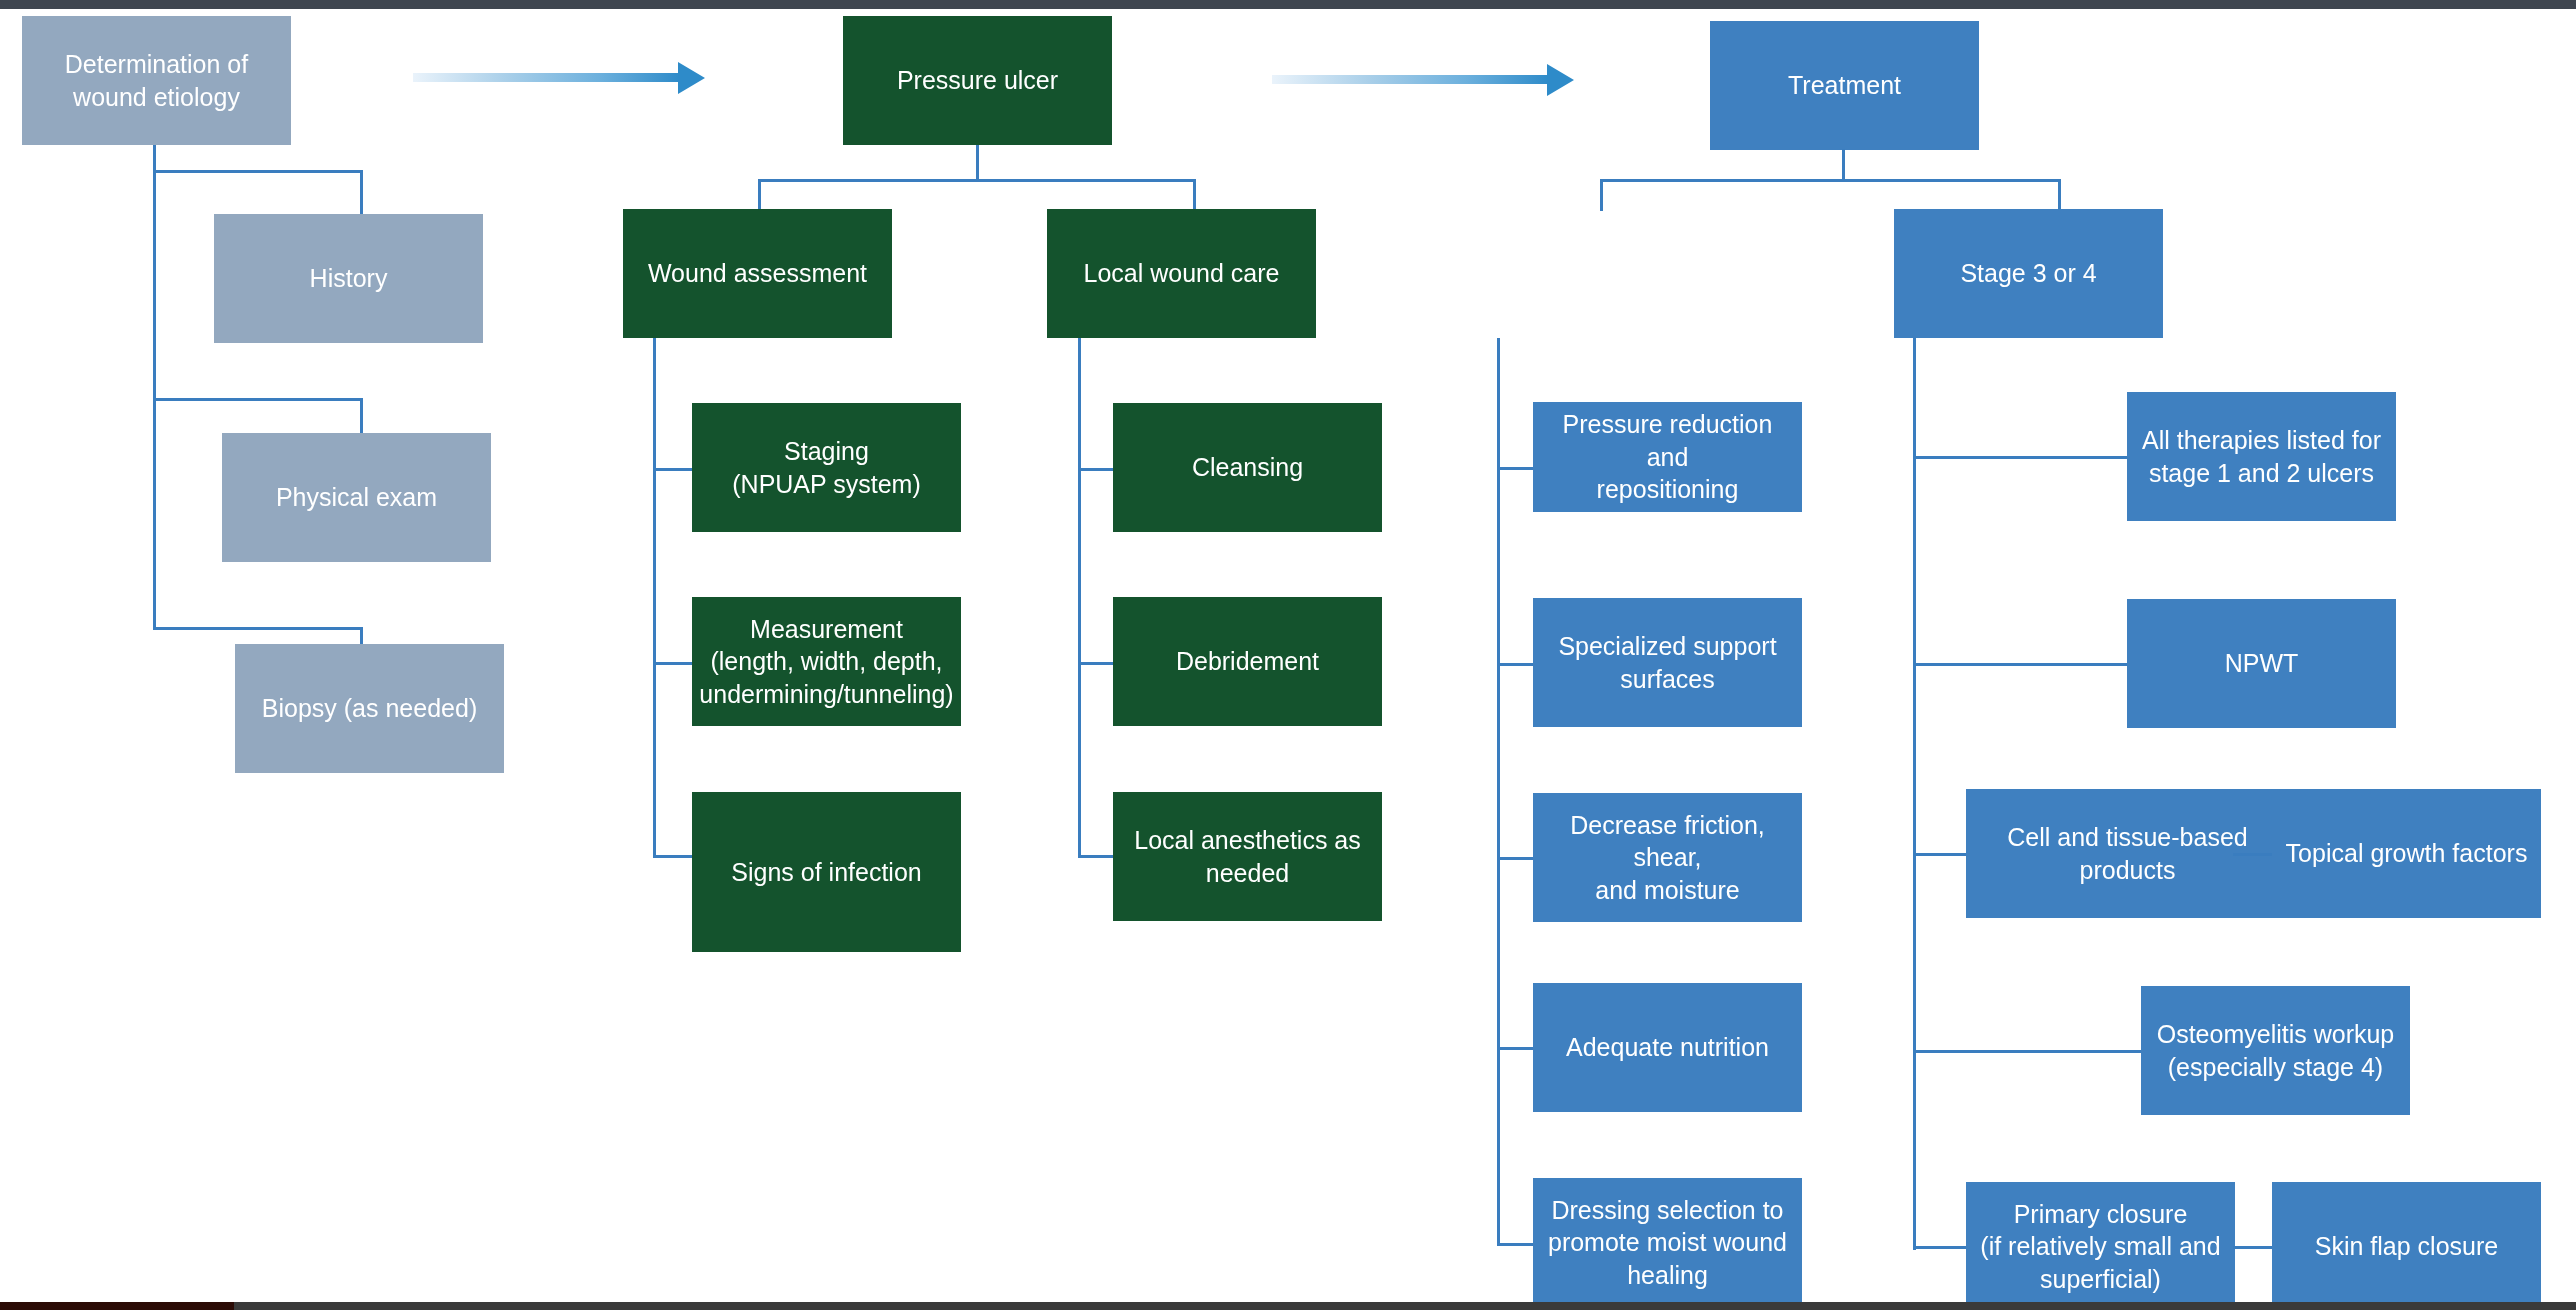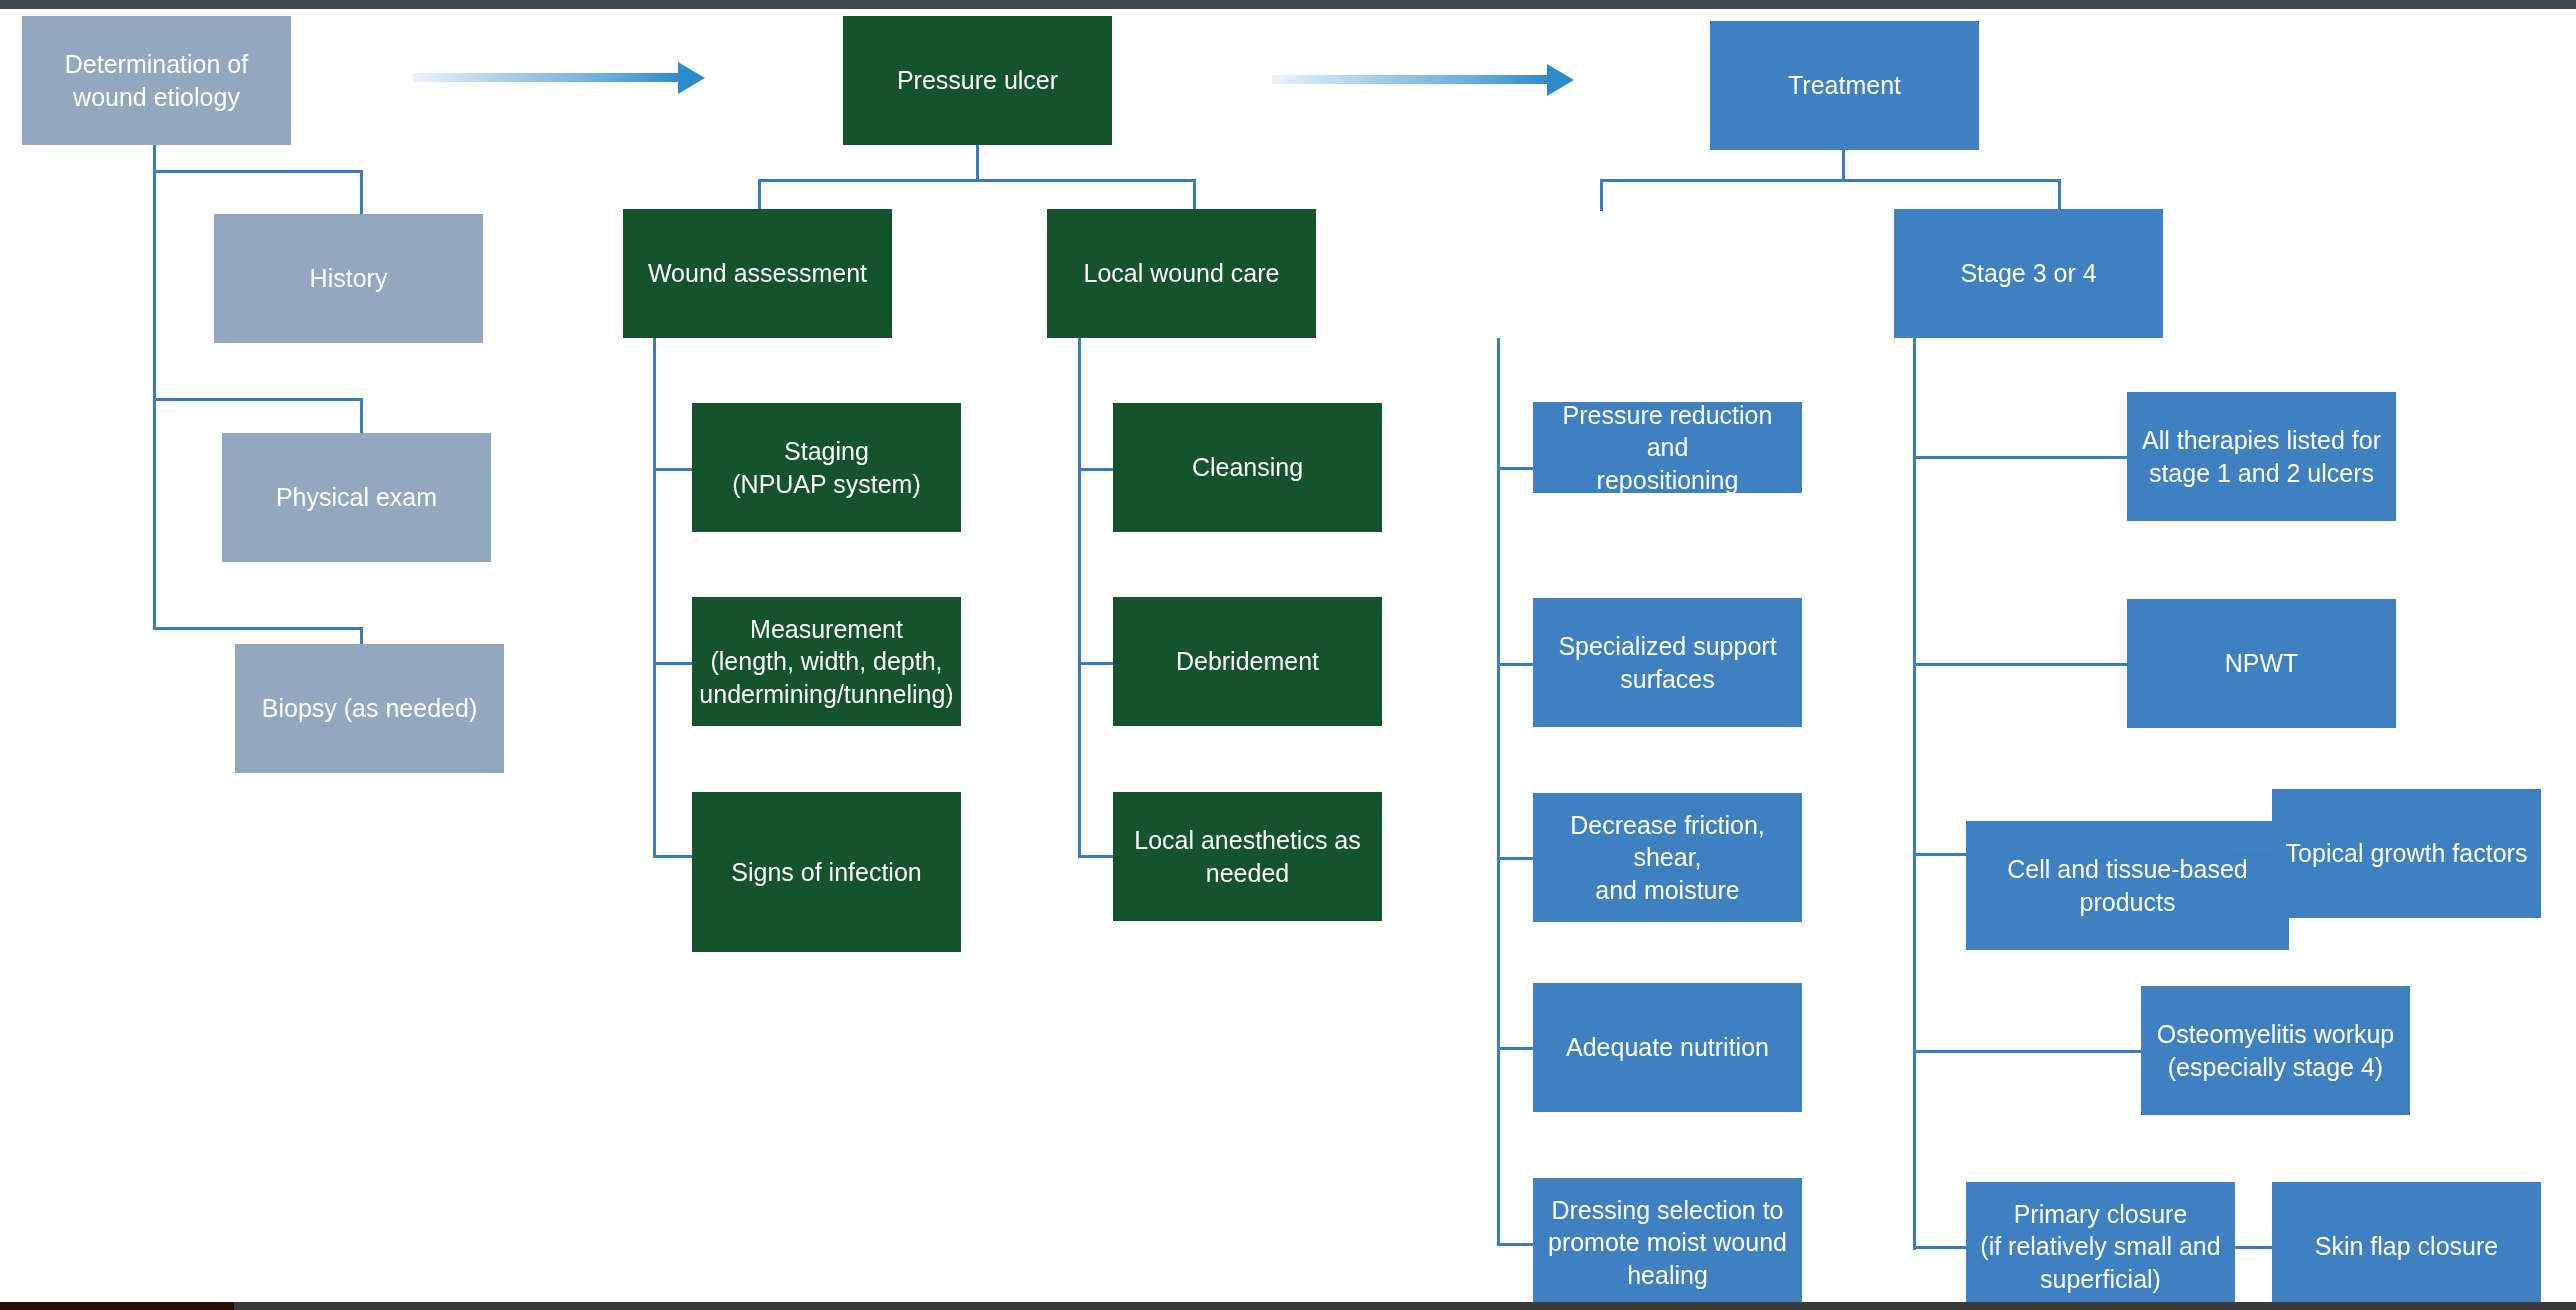--- a/index.html
+++ b/index.html
@@ -152,21 +152,21 @@
   <div class="seg seg-v" style="left:2058px; top:179px; height:32px;"></div>
 
 
   <div class="seg seg-v" style="left:1497px; top:338px; height:908px;"></div>
   <div class="seg seg-h" style="left:1497px; top:467px; width:38px;"></div>
   <div class="seg seg-h" style="left:1497px; top:663px; width:38px;"></div>
   <div class="seg seg-h" style="left:1497px; top:857px; width:38px;"></div>
   <div class="seg seg-h" style="left:1497px; top:1047px; width:38px;"></div>
   <div class="seg seg-h" style="left:1497px; top:1243px; width:38px;"></div>
 
-  <div class="node mblue" style="left:1533px; top:402px; width:269px; height:91px; font-size:25px;">Pressure reduction and
+  <div class="node mblue" style="left:1533px; top:402px; width:269px; height:110px; font-size:25px;">Pressure reduction and
 repositioning</div>
   <div class="node mblue" style="left:1533px; top:598px; width:269px; height:129px; font-size:25px;">Specialized support
 surfaces</div>
   <div class="node mblue" style="left:1533px; top:793px; width:269px; height:129px; font-size:25px;">Decrease friction, shear,
 and moisture</div>
   <div class="node mblue" style="left:1533px; top:983px; width:269px; height:129px; font-size:25px;">Adequate nutrition</div>
   <div class="node mblue" style="left:1533px; top:1178px; width:269px; height:129px; font-size:25px;">Dressing selection to
 promote moist wound
 healing</div>
 
@@ -176,21 +176,21 @@
   <div class="seg seg-h" style="left:1913px; top:456px; width:215px;"></div>
   <div class="seg seg-h" style="left:1913px; top:663px; width:215px;"></div>
   <div class="seg seg-h" style="left:1913px; top:853px; width:56px;"></div>
   <div class="seg seg-h" style="left:1913px; top:1050px; width:230px;"></div>
   <div class="seg seg-h" style="left:1913px; top:1246px; width:56px;"></div>
 
   <div class="node mblue" style="left:2127px; top:392px; width:269px; height:129px; font-size:25px;">All therapies listed for
 stage 1 and 2 ulcers</div>
   <div class="node mblue" style="left:2127px; top:599px; width:269px; height:129px; font-size:25px;">NPWT</div>
 
-  <div class="node mblue" style="left:1966px; top:821px; width:323px; height:129px; font-size:25px;">Cell and tissue-based
+  <div class="node mblue" style="left:1966px; top:789px; width:323px; height:129px; font-size:25px;">Cell and tissue-based
 products</div>
   <div class="seg seg-h" style="left:2233px; top:853px; width:40px;"></div>
   <div class="node mblue" style="left:2272px; top:789px; width:269px; height:129px; font-size:25px;">Topical growth factors</div>
 
   <div class="node mblue" style="left:2141px; top:986px; width:269px; height:129px; font-size:25px;">Osteomyelitis workup
 (especially stage 4)</div>
 
   <div class="node mblue" style="left:1966px; top:1182px; width:269px; height:129px; font-size:25px;">Primary closure
 (if relatively small and
 superficial)</div>

